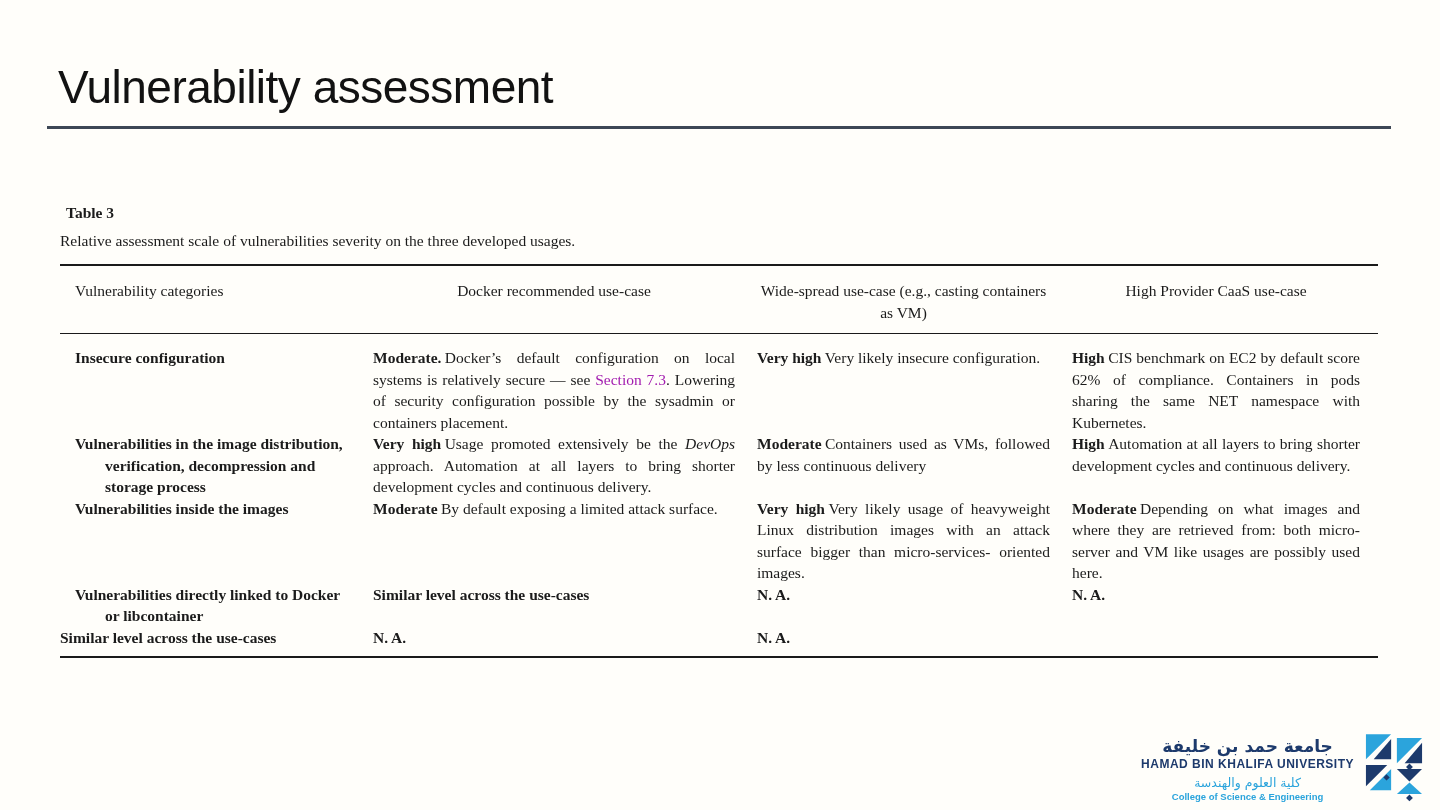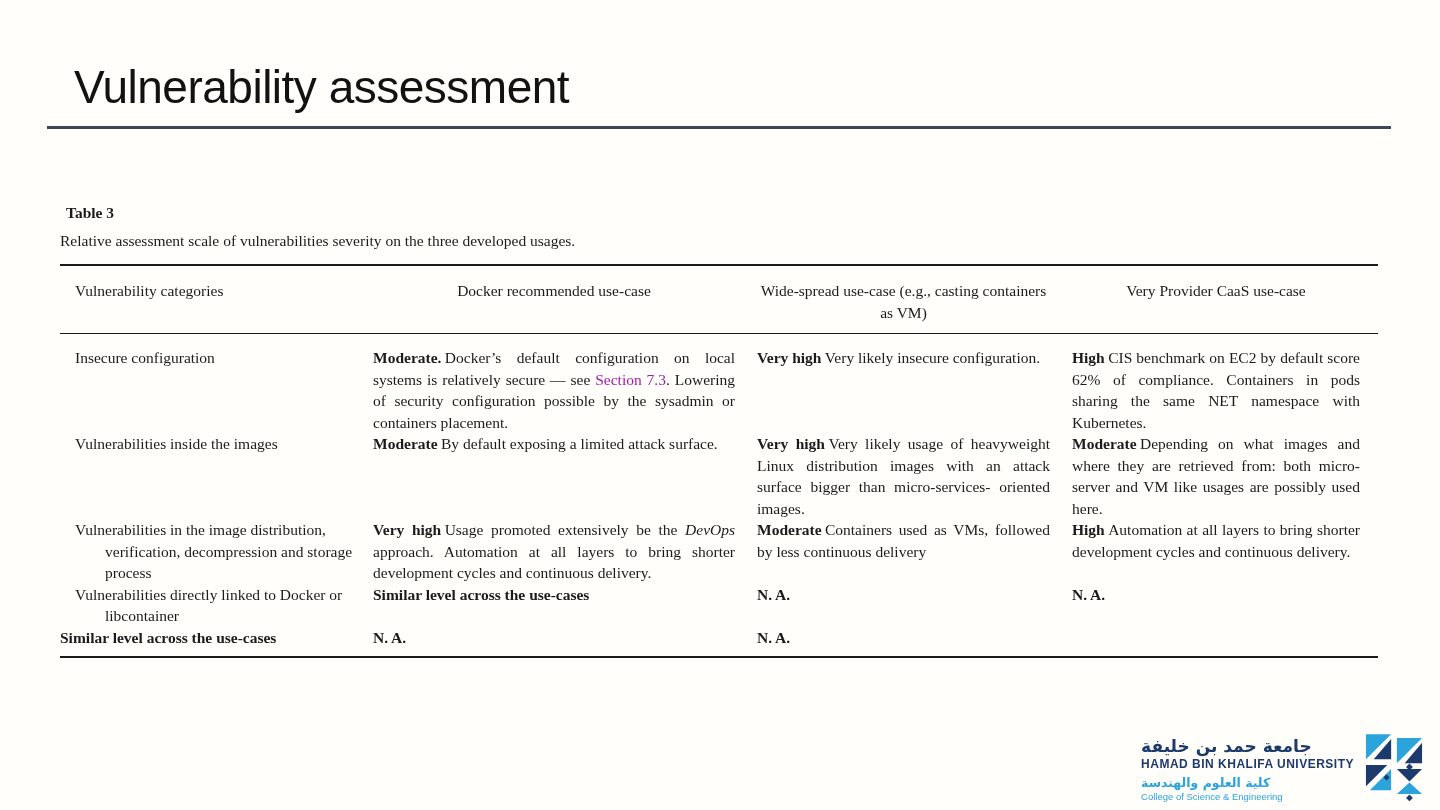--- a/index.html
+++ b/index.html
@@ -1,20 +1,20 @@
 <!DOCTYPE html>
 <html><head>
 <meta charset="utf-8">
 <style>
   html,body{margin:0;padding:0;}
   body{width:1440px;height:810px;background:#fffefa;font-family:"Liberation Serif",serif;color:#1b1b1b;}
   .slide{position:relative;width:1440px;height:810px;overflow:hidden;background:#fffefa;}
 
   
-  .slide-title{position:absolute;left:74px;top:60px;margin:0;font-family:"Liberation Sans",sans-serif;
+  .slide-title{position:absolute;left:58px;top:60px;margin:0;font-family:"Liberation Sans",sans-serif;
     font-weight:400;font-size:46px;letter-spacing:-0.5px;color:#121212;}
   .title-rule{position:absolute;left:47px;top:126px;width:1344px;height:3px;background:#3d4755;}
 
   
   .table-wrap{position:absolute;left:60px;top:196px;width:1318px;font-size:15.5px;line-height:21.5px;}
   .tbl-label{font-weight:bold;margin:6px;}
   .tbl-caption{margin:0 0 0 0;}
   .rule-top{border-top:2.5px solid #1a1a1a;margin-top:13px;}
   .rule-mid{border-top:1.5px solid #1a1a1a;}
   .rule-bot{border-top:2.5px solid #1a1a1a;}
@@ -22,94 +22,94 @@
   .grid-row{display:grid;grid-template-columns:313px 384px 315px 306px;}
   .thead{padding:14px 0 10px 0;}
   .tbody{padding:13px 0 8px 0;}
 
   .c1{padding-left:15px;padding-right:16px;}
   .c2{padding-right:22px;text-align:justify;}
   .c3{padding-right:22px;text-align:justify;}
   .c4{padding-right:18px;text-align:justify;}
   .thead .c2,.thead .c3,.thead .c4{text-align:center;}
 
-  .cat{font-weight:normal;padding-left:45px;text-indent:-30px;padding-right:16px;}
+  .cat{font-weight:bold;padding-left:45px;text-indent:-30px;padding-right:16px;}
   .lvl{font-weight:bold;margin-right:0.22em;}
   .ital{font-style:italic;}
   .seclink{color:#a21caf;cursor:pointer;}
 
   
   .logo{position:absolute;right:17px;bottom:4px;display:flex;align-items:center;gap:11px;}
-  .logo-text{display:flex;flex-direction:column;align-items:flex-start;text-align:right;}
+  .logo-text{display:flex;flex-direction:column;align-items:center;text-align:right;}
   .ar1{font-family:"DejaVu Sans",sans-serif;font-weight:700;font-size:17px;color:#1d3a6c;line-height:22px;}
   .en1{font-family:"Liberation Sans",sans-serif;font-weight:700;font-size:12px;letter-spacing:0.5px;color:#1d3a6c;line-height:14px;}
-  .ar2{font-family:"DejaVu Sans",sans-serif;font-weight:700;font-size:12.5px;color:#2ba4dc;line-height:17px;margin-top:3px;}
-  .en2{font-family:"Liberation Sans",sans-serif;font-weight:400;font-size:9.5px;color:#2ba4dc;line-height:12px;}
+  .ar2{font-family:"DejaVu Sans",sans-serif;font-weight:400;font-size:12.5px;color:#2ba4dc;line-height:17px;margin-top:3px;}
+  .en2{font-family:"Liberation Sans",sans-serif;font-weight:700;font-size:9.5px;color:#2ba4dc;line-height:12px;}
 </style>
 </head>
 <body>
 
 <div class="slide">
 
   <h1 class="slide-title">Vulnerability assessment</h1>
   <div class="title-rule"></div>
 
   <div class="table-wrap">
     <p class="tbl-label">Table 3</p>
     <p class="tbl-caption">Relative assessment scale of vulnerabilities severity on the three developed usages.</p>
 
     <div class="rule-top"></div>
 
     <div class="grid-row thead">
       <div class="c1">Vulnerability categories</div>
       <div class="c2">Docker recommended use-case</div>
       <div class="c3">Wide-spread use-case (e.g., casting containers as VM)</div>
-      <div class="c4">Very Provider CaaS use-case</div>
+      <div class="c4">High Provider CaaS use-case</div>
     </div>
 
     <div class="rule-mid"></div>
 
     <div class="tbody">
 
       <div class="grid-row">
         <div class="cat">Insecure configuration</div>
         <div class="c2">
           <span class="lvl">Moderate.</span><span>Docker’s default configuration on local systems is relatively secure — see </span><span class="seclink">Section 7.3</span><span>. Lowering of security configuration possible by the sysadmin or containers placement.</span>
         </div>
         <div class="c3">
           <span class="lvl">Very high</span><span>Very likely insecure configuration.</span>
         </div>
         <div class="c4">
           <span class="lvl">High</span><span>CIS benchmark on EC2 by default score 62% of compliance. Containers in pods sharing the same NET namespace with Kubernetes.</span>
         </div>
       </div>
 
       <div class="grid-row">
+        <div class="cat">Vulnerabilities in the image distribution, verification, decompression and storage process</div>
+        <div class="c2">
+          <span class="lvl">Very high</span><span>Usage promoted extensively be the </span><span class="ital">DevOps</span><span> approach. Automation at all layers to bring shorter development cycles and continuous delivery.</span>
+        </div>
+        <div class="c3">
+          <span class="lvl">Moderate</span><span>Containers used as VMs, followed by less continuous delivery</span>
+        </div>
+        <div class="c4">
+          <span class="lvl">High</span><span>Automation at all layers to bring shorter development cycles and continuous delivery.</span>
+        </div>
+      </div>
+
+      <div class="grid-row">
         <div class="cat">Vulnerabilities inside the images</div>
         <div class="c2">
           <span class="lvl">Moderate</span><span>By default exposing a limited attack surface.</span>
         </div>
         <div class="c3">
           <span class="lvl">Very high</span><span>Very likely usage of heavyweight Linux distribution images with an attack surface bigger than micro-services- oriented images.</span>
         </div>
         <div class="c4">
           <span class="lvl">Moderate</span><span>Depending on what images and where they are retrieved from: both micro-server and VM like usages are possibly used here.</span>
-        </div>
-      </div>
-
-      <div class="grid-row">
-        <div class="cat">Vulnerabilities in the image distribution, verification, decompression and storage process</div>
-        <div class="c2">
-          <span class="lvl">Very high</span><span>Usage promoted extensively be the </span><span class="ital">DevOps</span><span> approach. Automation at all layers to bring shorter development cycles and continuous delivery.</span>
-        </div>
-        <div class="c3">
-          <span class="lvl">Moderate</span><span>Containers used as VMs, followed by less continuous delivery</span>
-        </div>
-        <div class="c4">
-          <span class="lvl">High</span><span>Automation at all layers to bring shorter development cycles and continuous delivery.</span>
         </div>
       </div>
 
       <div class="grid-row">
         <div class="cat">Vulnerabilities directly linked to Docker or libcontainer</div>
         <div class="c2">
           <span class="lvl">Similar level across the use-cases</span><span></span>
         </div>
         <div class="c3">
           <span class="lvl">N. A.</span><span></span>

